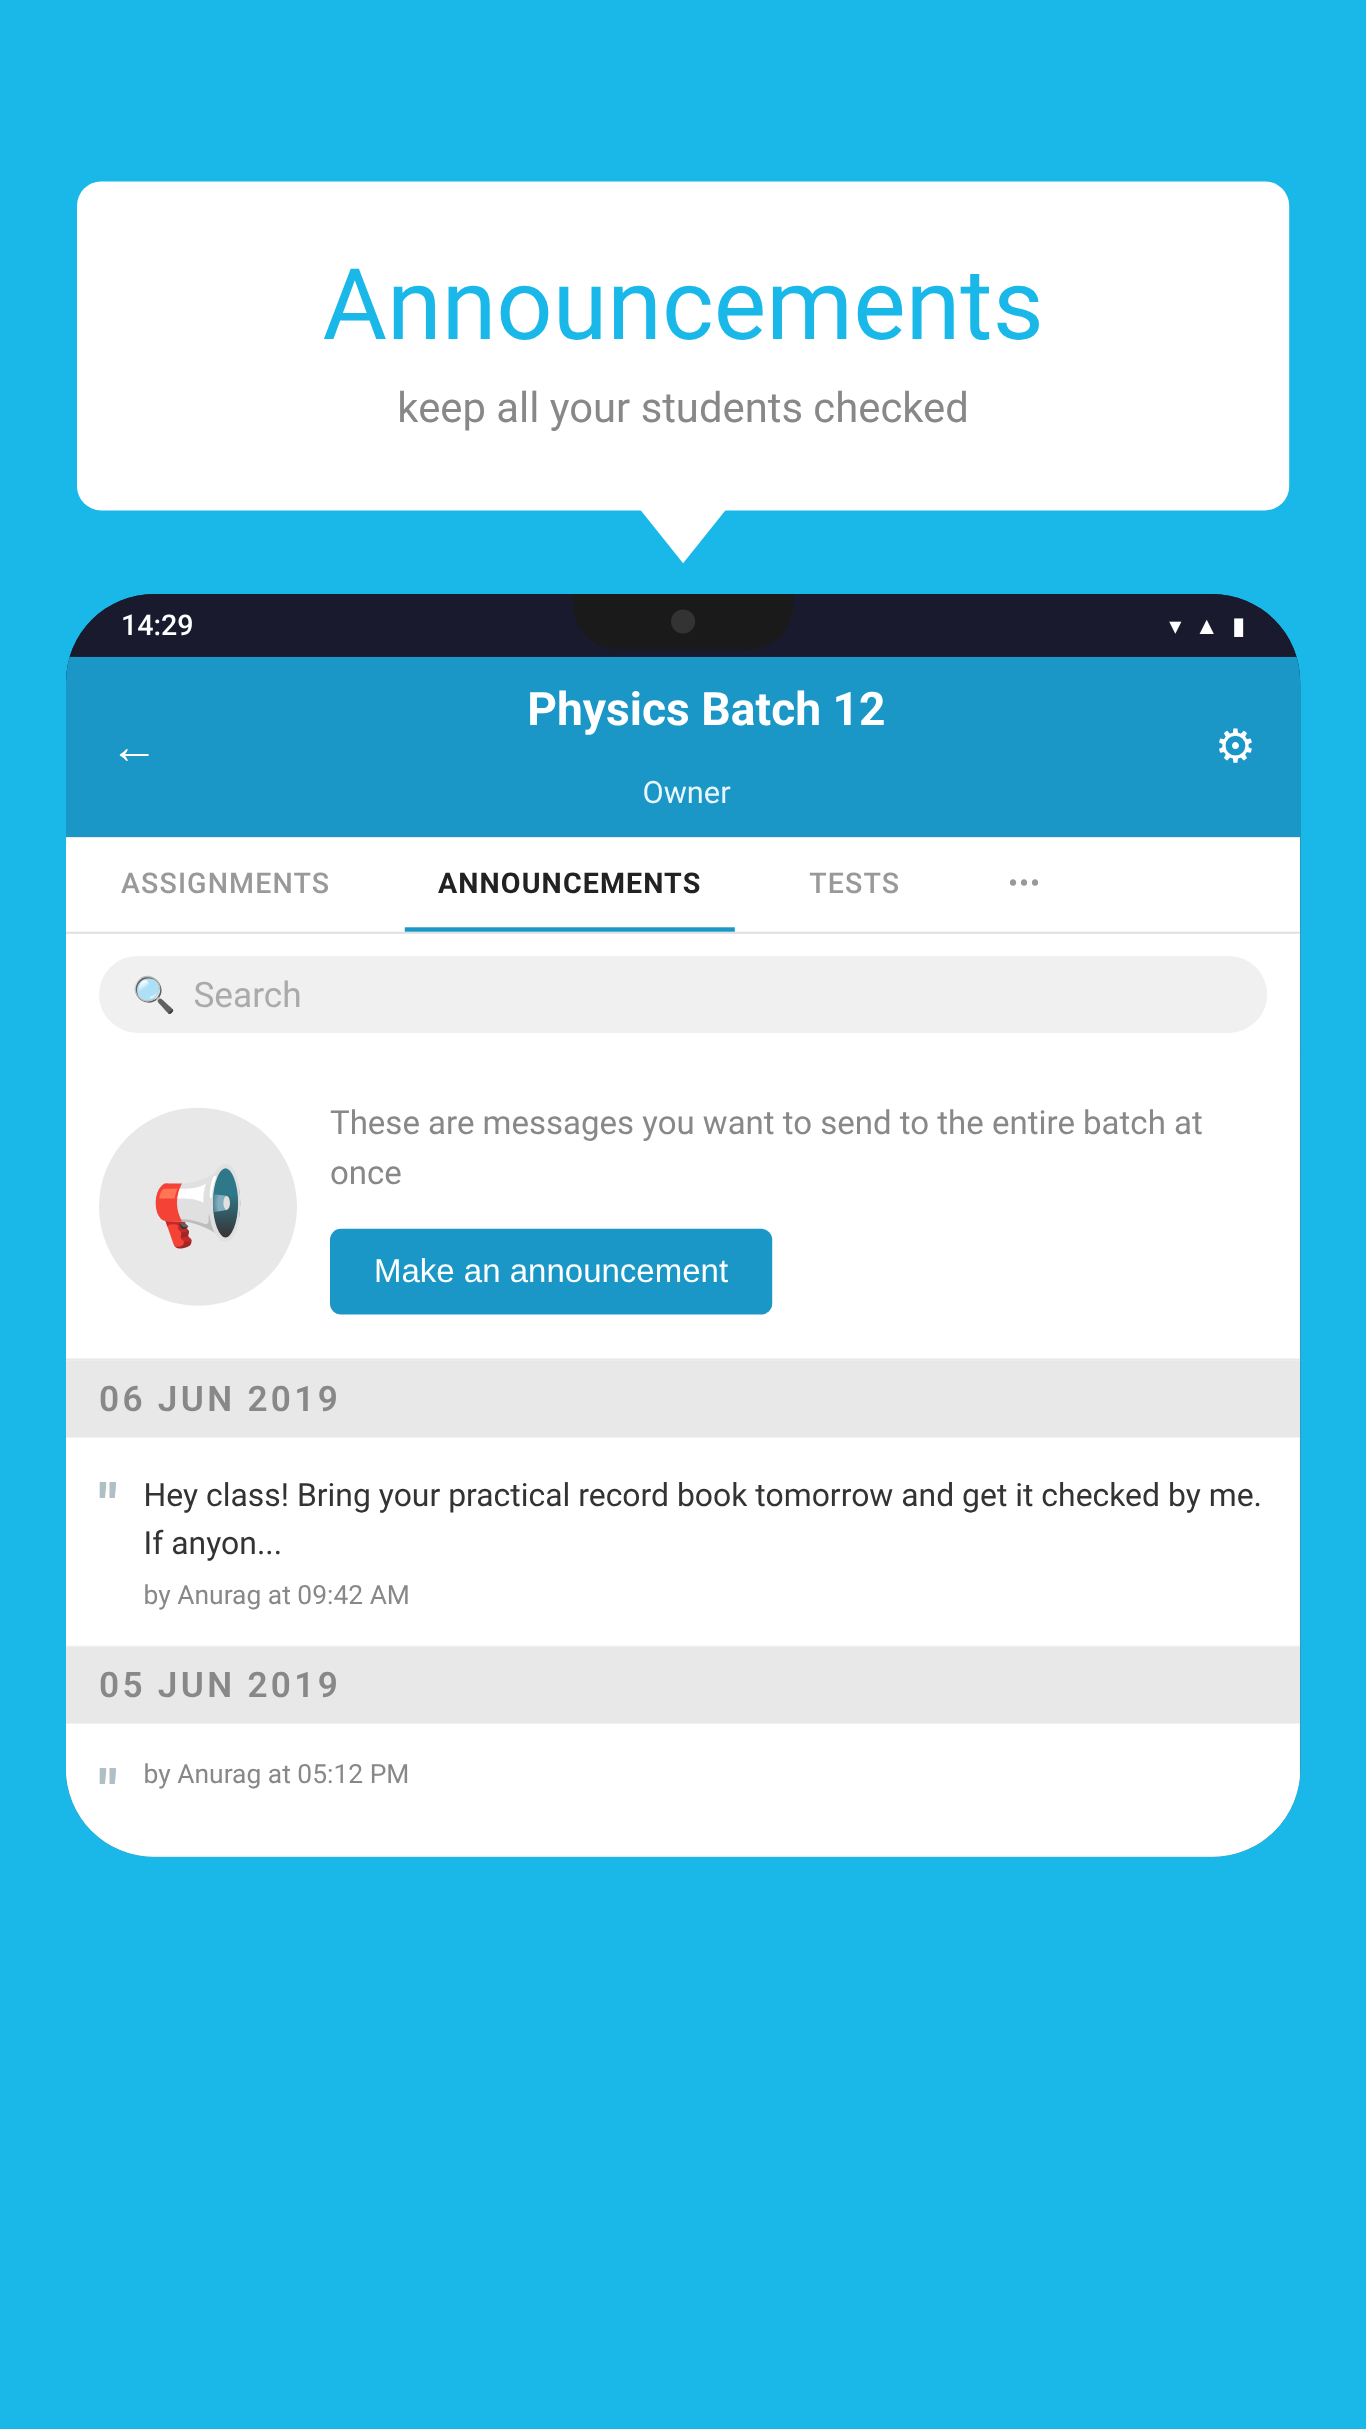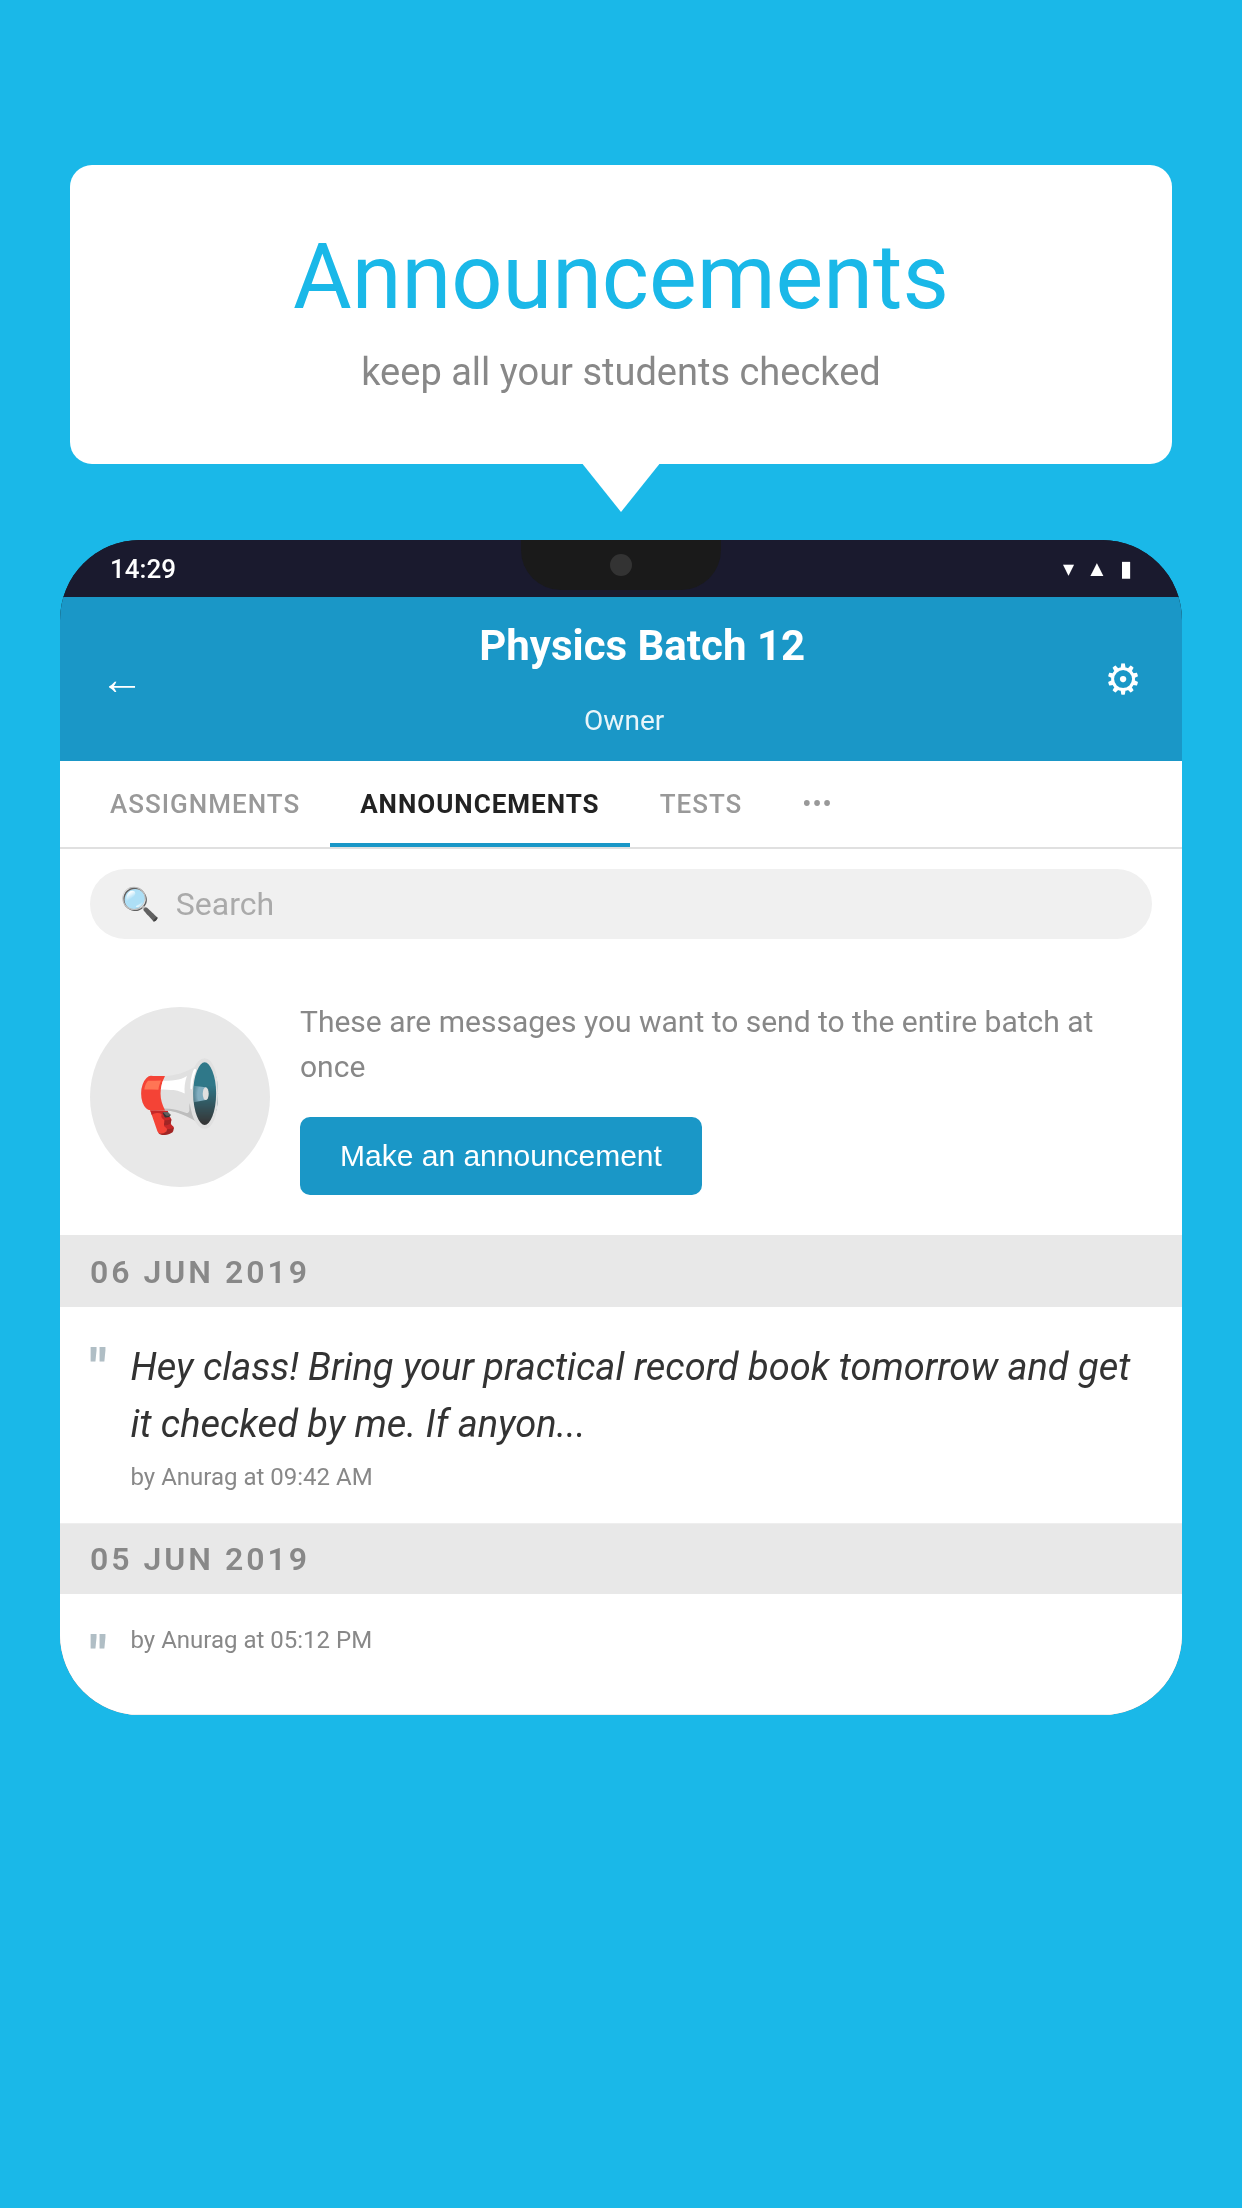--- a/index.html
+++ b/index.html
@@ -166,20 +166,21 @@
       cursor: pointer;
     }
 
     
     .tabs-bar {
       background: white;
       display: flex;
       align-items: center;
       border-bottom: 2px solid #e0e0e0;
       padding: 0 20px;
+      gap: 38px;
     }
 
     .tab {
       padding: 28px 30px;
       font-size: 26px;
       font-weight: 500;
       color: #999;
       letter-spacing: 1px;
       cursor: pointer;
       text-transform: uppercase;
@@ -306,23 +307,22 @@
       line-height: 1;
       flex-shrink: 0;
       margin-top: 4px;
     }
 
     .announcement-text-block {
       flex: 1;
     }
 
     .announcement-text {
-      font-size: 38px;
+      font-size: 29px;
       color: #333;
-      font-style: italic;
       line-height: 1.5;
       margin-bottom: 10px;
     }
 
     .announcement-meta {
       font-size: 24px;
       color: #888;
     }
   </style>
 </head>

